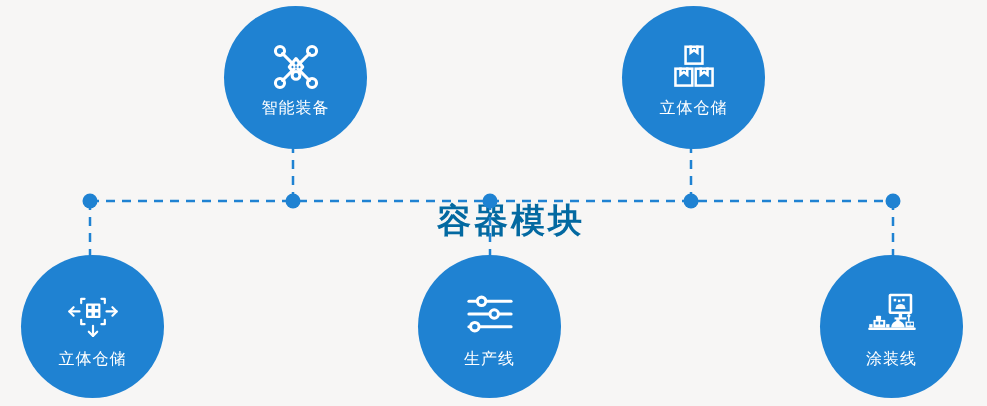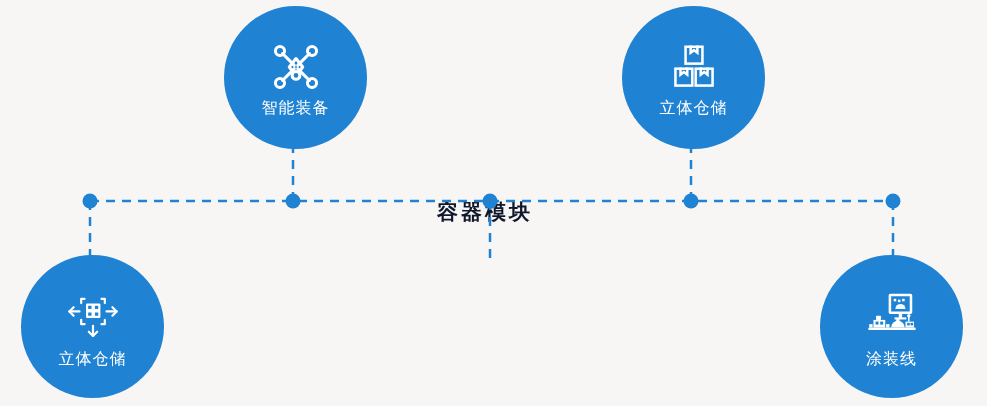--- a/index.html
+++ b/index.html
@@ -18,23 +18,23 @@
     width: 987px;
     height: 406px;
     background: #f7f6f5;
   }
 
   
   .watermark {
     position: absolute;
     left: 437px;
     top: 198px;
-    font-size: 21px;
+    font-size: 34px;
     letter-spacing: 3px;
-    color: #0f172a;
+    color: #0369a1;
     font-weight: 700;
     user-select: none;
     white-space: nowrap;
   }
 
   
   .connector-layer {
     position: absolute;
     left: 0; top: 0;
     width: 987px;
@@ -158,20 +158,33 @@
         <line x1="48" y1="29" x2="60" y2="29"></line>
         <polyline points="55,24 60,29 55,34"></polyline>
 
         <line x1="32" y1="46" x2="32" y2="58"></line>
         <polyline points="27,53 32,58 37,53"></polyline>
       </svg>
     </span>
     <span class="node-label">立体仓储</span>
   </div>
 
+  <div class="node bottom" id="node-production-line">
+    <span class="node-icon">
+      <svg viewBox="0 0 64 64" xmlns="http://www.w3.org/2000/svg" fill="none" stroke="#ffffff" stroke-width="3.6" stroke-linecap="round" stroke-linejoin="round">
+        <line x1="7" y1="17" x2="57" y2="17"></line>
+        <line x1="7" y1="32" x2="57" y2="32"></line>
+        <line x1="7" y1="47" x2="57" y2="47"></line>
+        <circle cx="22" cy="17" r="5" fill="#1f82d2"></circle>
+        <circle cx="37" cy="32" r="5" fill="#1f82d2"></circle>
+        <circle cx="14" cy="47" r="5" fill="#1f82d2"></circle>
+      </svg>
+    </span>
+    <span class="node-label">生产线</span>
+  </div>
 
   <div class="node bottom" id="node-painting-line">
     <span class="node-icon">
       <svg viewBox="0 0 64 64" xmlns="http://www.w3.org/2000/svg" xmlns:xlink="http://www.w3.org/1999/xlink">
         <g fill="#ffffff">
 
           <path d="M30 8 h24 a2 2 0 0 1 2 2 v20 a2 2 0 0 1 -2 2 h-24 a2 2 0 0 1 -2 -2 v-20 a2 2 0 0 1 2 -2 z
                    M31 11 v18 h22 v-18 z"></path>
 
           <path d="M36 26 a6 6 0 0 1 12 0 z" opacity="0.95"></path>

